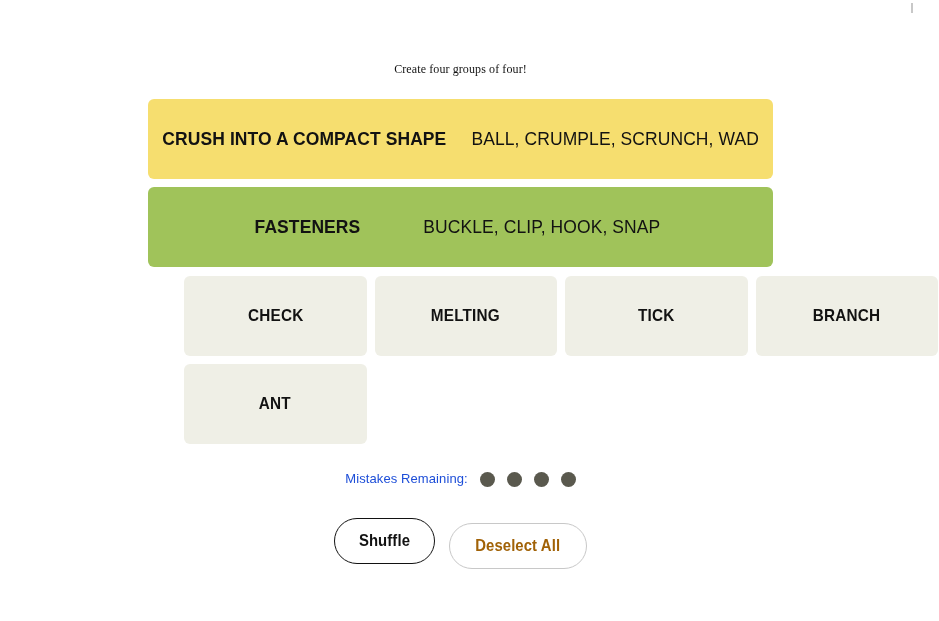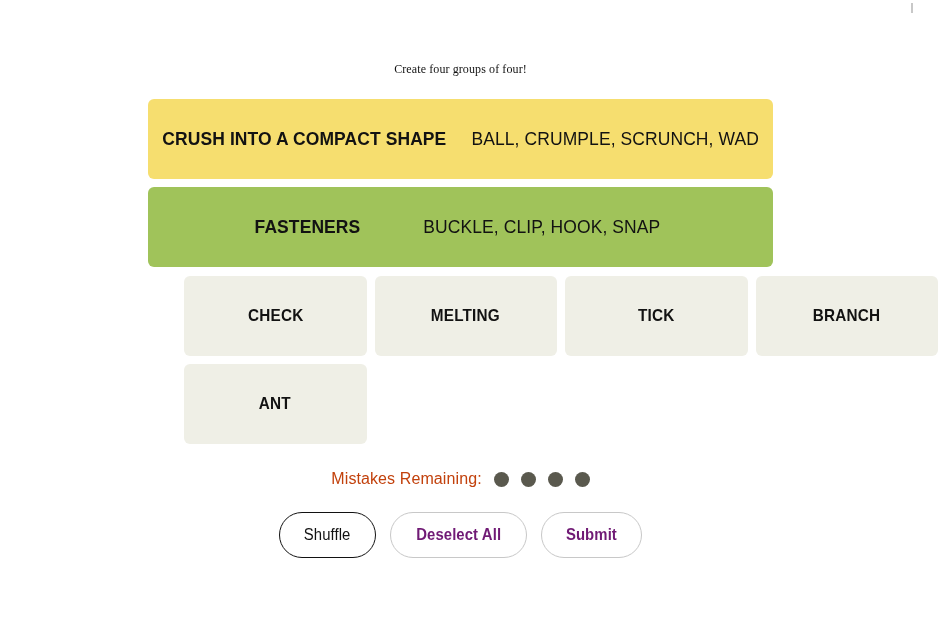--- a/index.html
+++ b/index.html
@@ -127,22 +127,22 @@
     left: 0;
     top: 466px;
     width: 625px;
     height: 26px;
     display: flex;
     align-items: center;
     justify-content: center;
     gap: 12px;
   }
   #mistakes-label {
-    font-size: 16px;
-    color: #c2410c;
+    font-size: 13px;
+    color: #1d4ed8;
     font-family: "Liberation Sans", sans-serif;
     line-height: 20px;
     letter-spacing: 0.1px;
   }
   #mistake-dots {
     display: flex;
     align-items: center;
     gap: 12px;
   }
   .dot {
@@ -173,27 +173,28 @@
     padding: 0 22px;
     font-size: 16px;
     font-family: "Liberation Sans", sans-serif;
     cursor: pointer;
     letter-spacing: 0.1px;
     transform: scaleX(1);
   }
   .pill-active {
     border: 1.6px solid #121212;
     color: #121212;
-    font-weight: normal;
+    font-weight: bold;
   }
   .pill-disabled {
     border: 1.2px solid #c8c8c8;
-    color: #701a75;
+    color: #a16207;
     font-weight: bold;
     cursor: default;
+    margin-top: 11px;
   }
   .pill span { transform: scaleX(0.93); display:inline-block; }
 </style>
 </head>
 <body>
 
 <div id="app">
 
   <div id="scroll-nub"></div>
 
@@ -240,19 +241,16 @@
         </div>
     </div>
 
     <div id="buttons">
         <button class="pill pill-active">
           <span>Shuffle</span>
         </button>
         <button class="pill pill-disabled">
           <span>Deselect All</span>
         </button>
-        <button class="pill pill-disabled">
-          <span>Submit</span>
-        </button>
       </div>
 
   </div>
 </div>
 
 </body></html>

